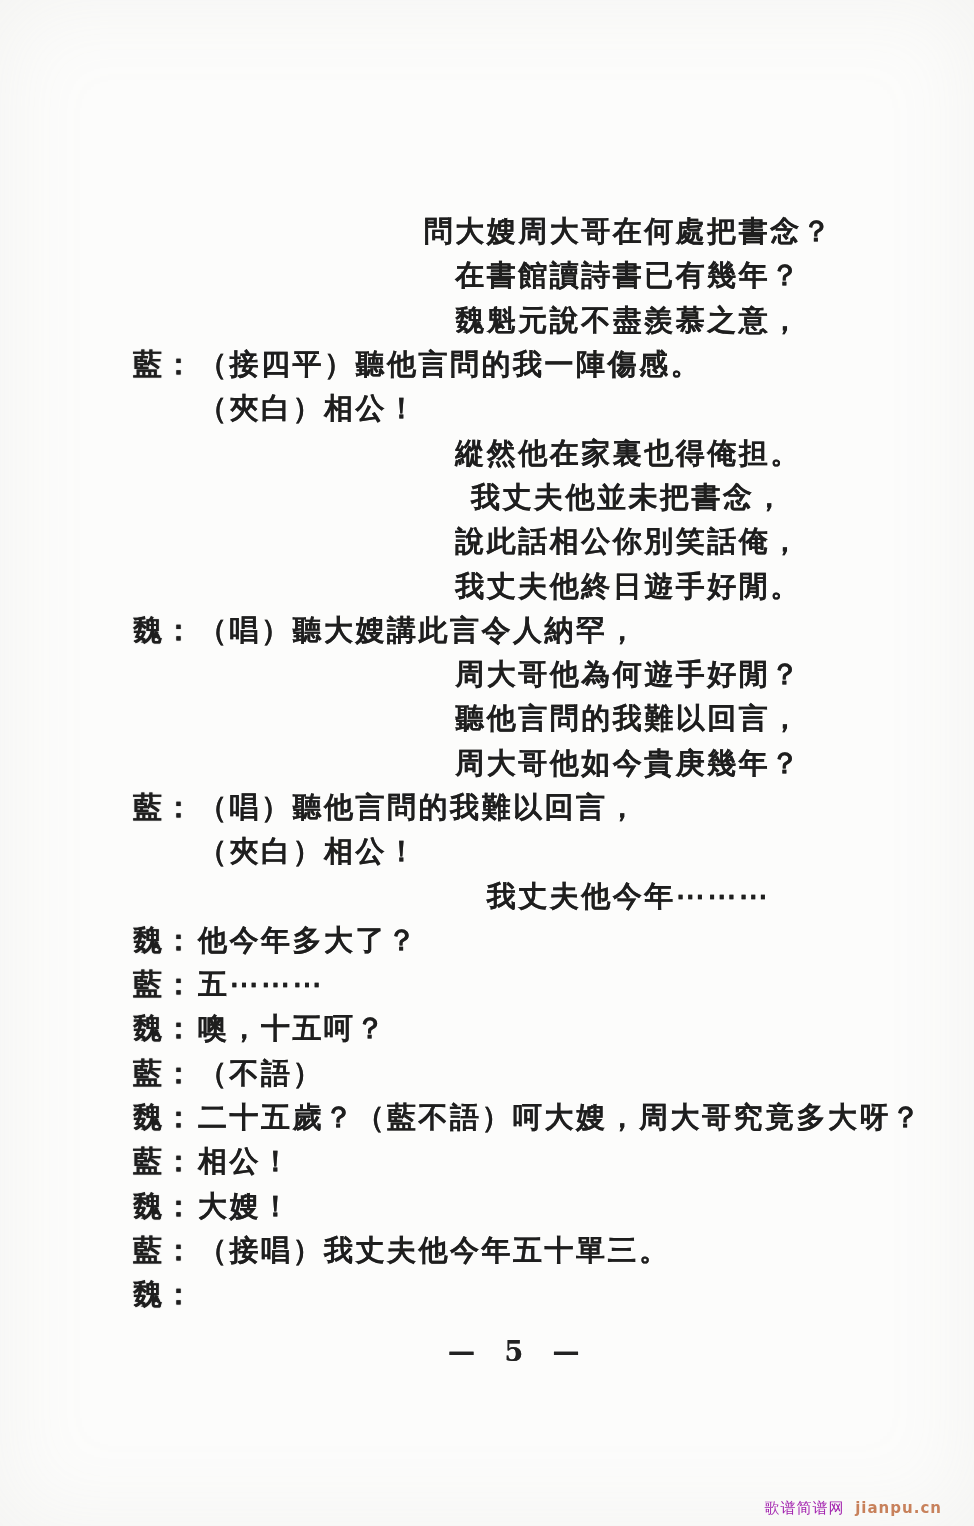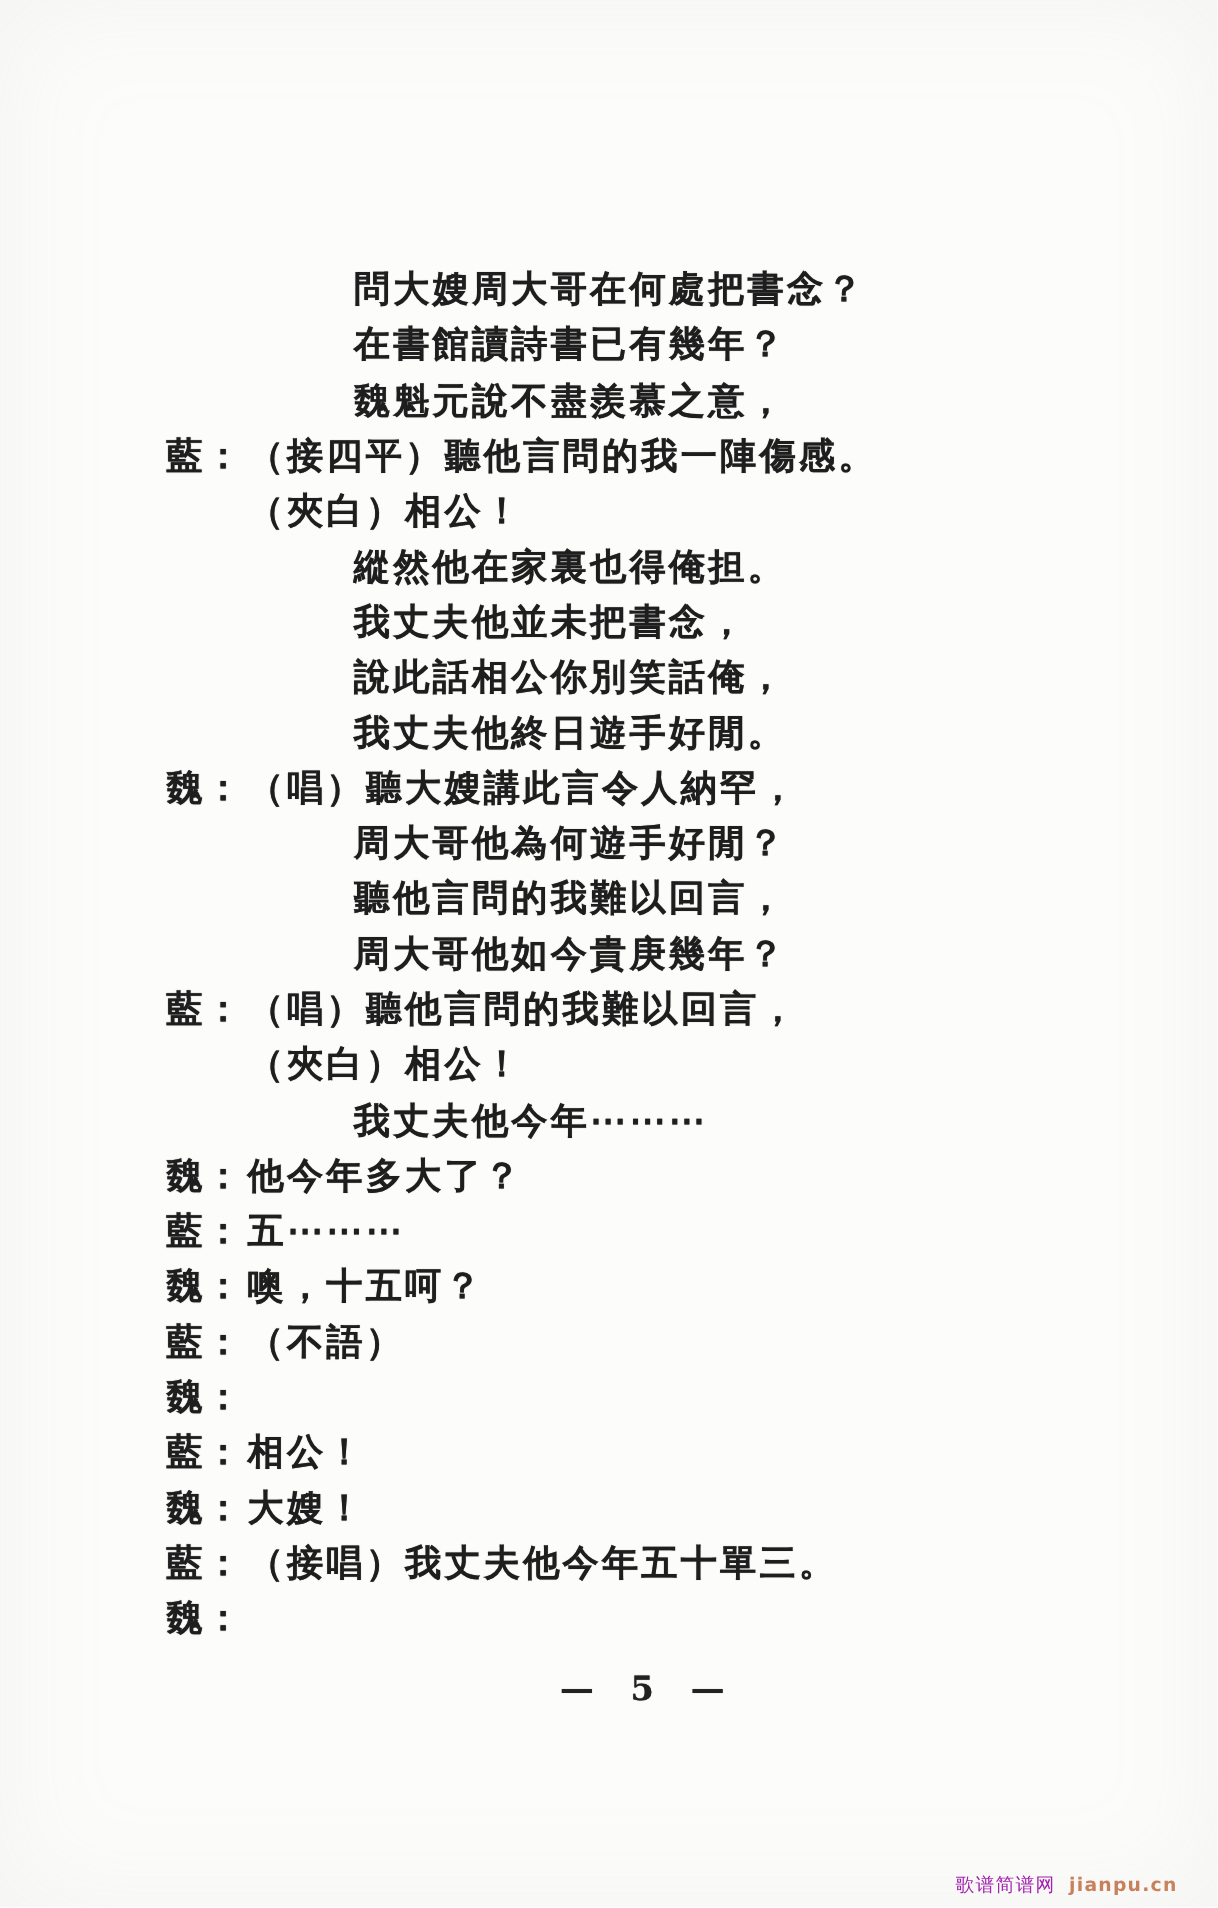--- a/index.html
+++ b/index.html
@@ -48,21 +48,21 @@
     letter-spacing: 2px;
     text-shadow: 0 0 0.8px rgba(10,10,10,0.85);
   }
   .line .text {
     font-size: 29px;
     font-weight: 600;
     letter-spacing: 2.5px;
     text-shadow: 0 0 0.6px rgba(20,20,20,0.7);
   }
   .line.speech { padding-left: 198px; }
-  .line.verse  { padding-left: 283px; }
+  .line.verse  { padding-left: 283px; justify-content: center; }
   .page-number {
     position: absolute;
     top: 1336px;
     left: 448px;
     font-size: 27px;
     font-weight: 600;
     letter-spacing: 10px;
     color: #222;
     text-shadow: 0 0 0.6px rgba(20,20,20,0.7);
   }
@@ -179,20 +179,21 @@
       <span class="text">噢，十五呵？</span>
     </div>
 
     <div class="line speech">
       <span class="speaker">藍：</span>
       <span class="text">（不語）</span>
     </div>
 
     <div class="line speech">
       <span class="speaker">魏：</span>
+      <span class="text">二十五歲？（藍不語）呵大嫂，周大哥究竟多大呀？</span>
     </div>
 
     <div class="line speech">
       <span class="speaker">藍：</span>
       <span class="text">相公！</span>
     </div>
 
     <div class="line speech">
       <span class="speaker">魏：</span>
       <span class="text">大嫂！</span>

